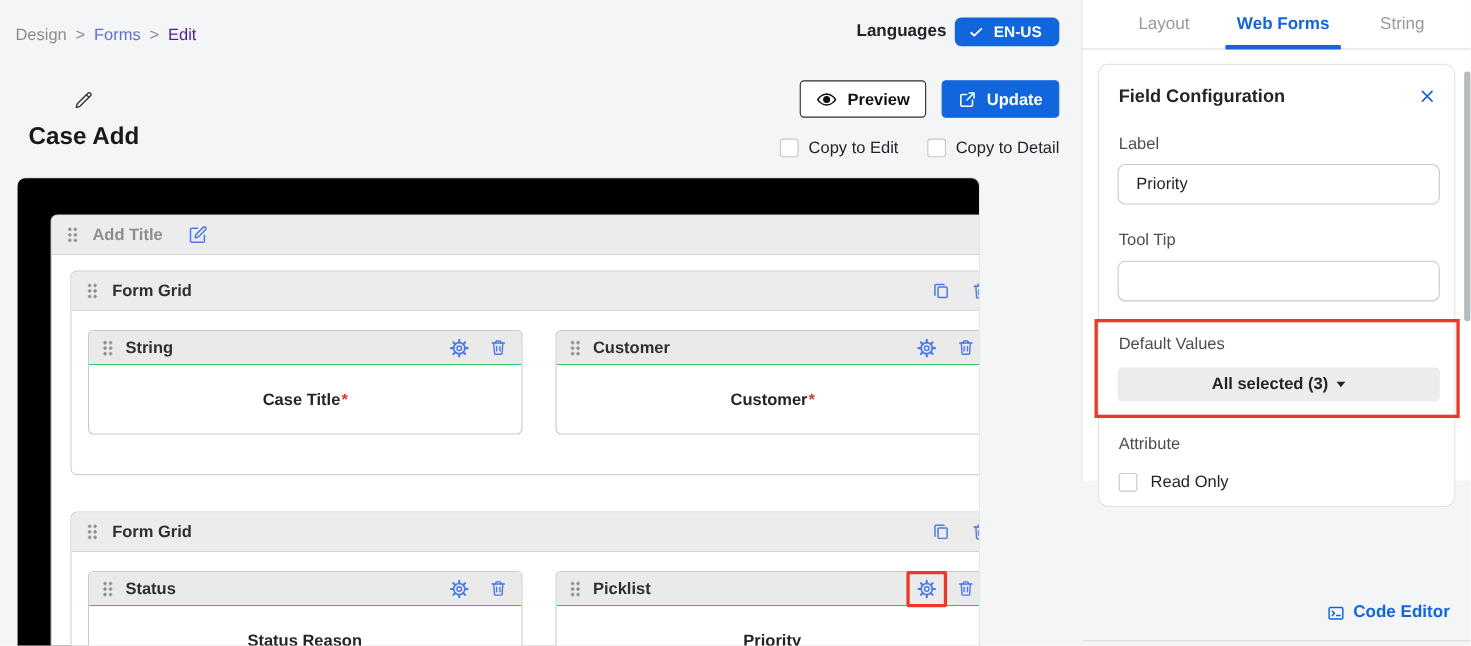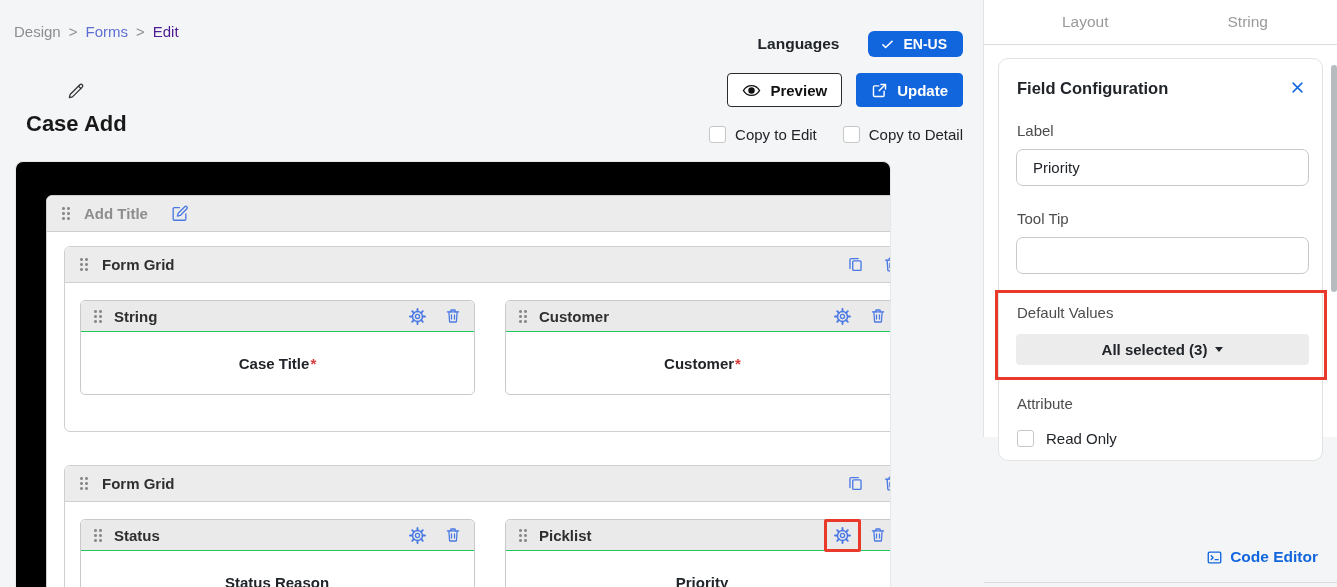--- a/index.html
+++ b/index.html
@@ -6,21 +6,21 @@
   *{box-sizing:border-box;}
   .app{position:relative;width:1337px;height:587px;overflow:hidden;
        font-family:"Liberation Sans","DejaVu Sans",sans-serif;color:#212529;background:#f4f5f6;}
   svg{display:block;}
 
   
   .main{position:absolute;left:0;top:0;width:983px;height:587px;background:#f4f5f6;margin-top:13px;}
   .breadcrumb{position:absolute;left:14px;top:10px;display:flex;align-items:center;gap:8px;font-size:15px;color:#8d8d8d;}
   .bc-link{color:var(--link_indigo,#5e6fd2);cursor:pointer;}
   .bc-current{color:#4c1d95;}
-  .lang-row{position:absolute;top:18px;right:20px;display:flex;align-items:center;gap:29px;}
+  .lang-row{position:absolute;top:3px;right:20px;display:flex;align-items:center;gap:8px;}
   .lang-label{font-size:15.5px;font-weight:600;color:#212529;}
   .lang-badge{display:flex;align-items:center;gap:9px;background:var(--accent,#1266dd);color:#fff;
               font-weight:700;font-size:14px;padding:5px 16px 5px 13px;border-radius:6px;cursor:pointer;}
   .title-row{position:absolute;left:26px;top:68px;display:flex;align-items:center;gap:11px;flex-direction:column;}
   .page-title{font-size:22px;font-weight:700;color:#191919;}
   .actions{position:absolute;top:60px;right:20px;display:flex;gap:14px;}
   .btn{height:34px;display:flex;align-items:center;gap:9px;padding:0 14px;border-radius:4px;
        font-size:15px;font-weight:700;cursor:pointer;}
   .btn-preview{background:#fff;border:1px solid #2b2b2b;color:#111;}
   .btn-update{background:var(--accent,#1266dd);border:1px solid var(--accent,#1266dd);color:#fff;}
@@ -309,20 +309,21 @@
           </div>
 
         </div>
       </div>
     </div>
   </div>
 
   <div class="panel">
     <div class="tabs">
       <span class="tab">Layout</span>
+      <span class="tab active">Web Forms</span>
       <span class="tab">String</span>
     </div>
 
     <div class="config-card">
       <span class="cfg-title">Field Configuration</span>
       <svg class="close-x" width="15" height="15" viewBox="0 0 24 24" fill="none" stroke="currentColor" stroke-width="2.4" stroke-linecap="round">
           <path d="M5 5l14 14M19 5L5 19"></path>
         </svg>
 
       <span class="cfg-label" style="top:63px">Label</span>

